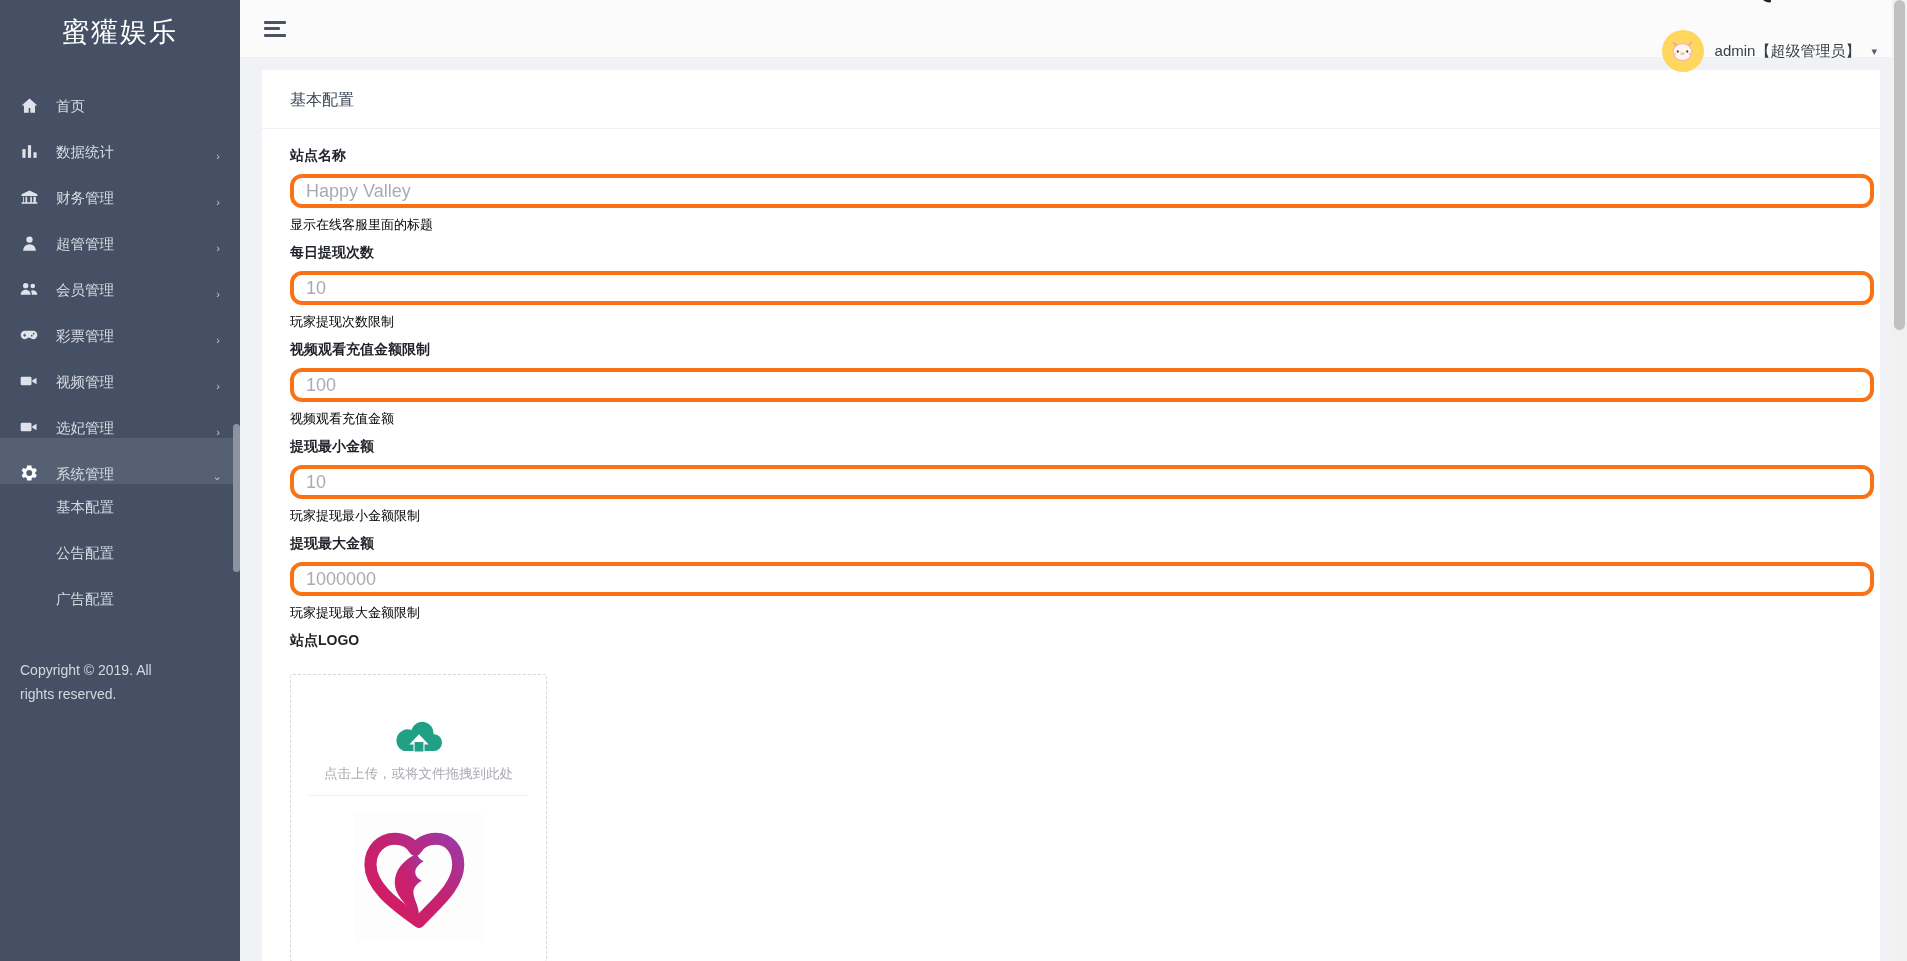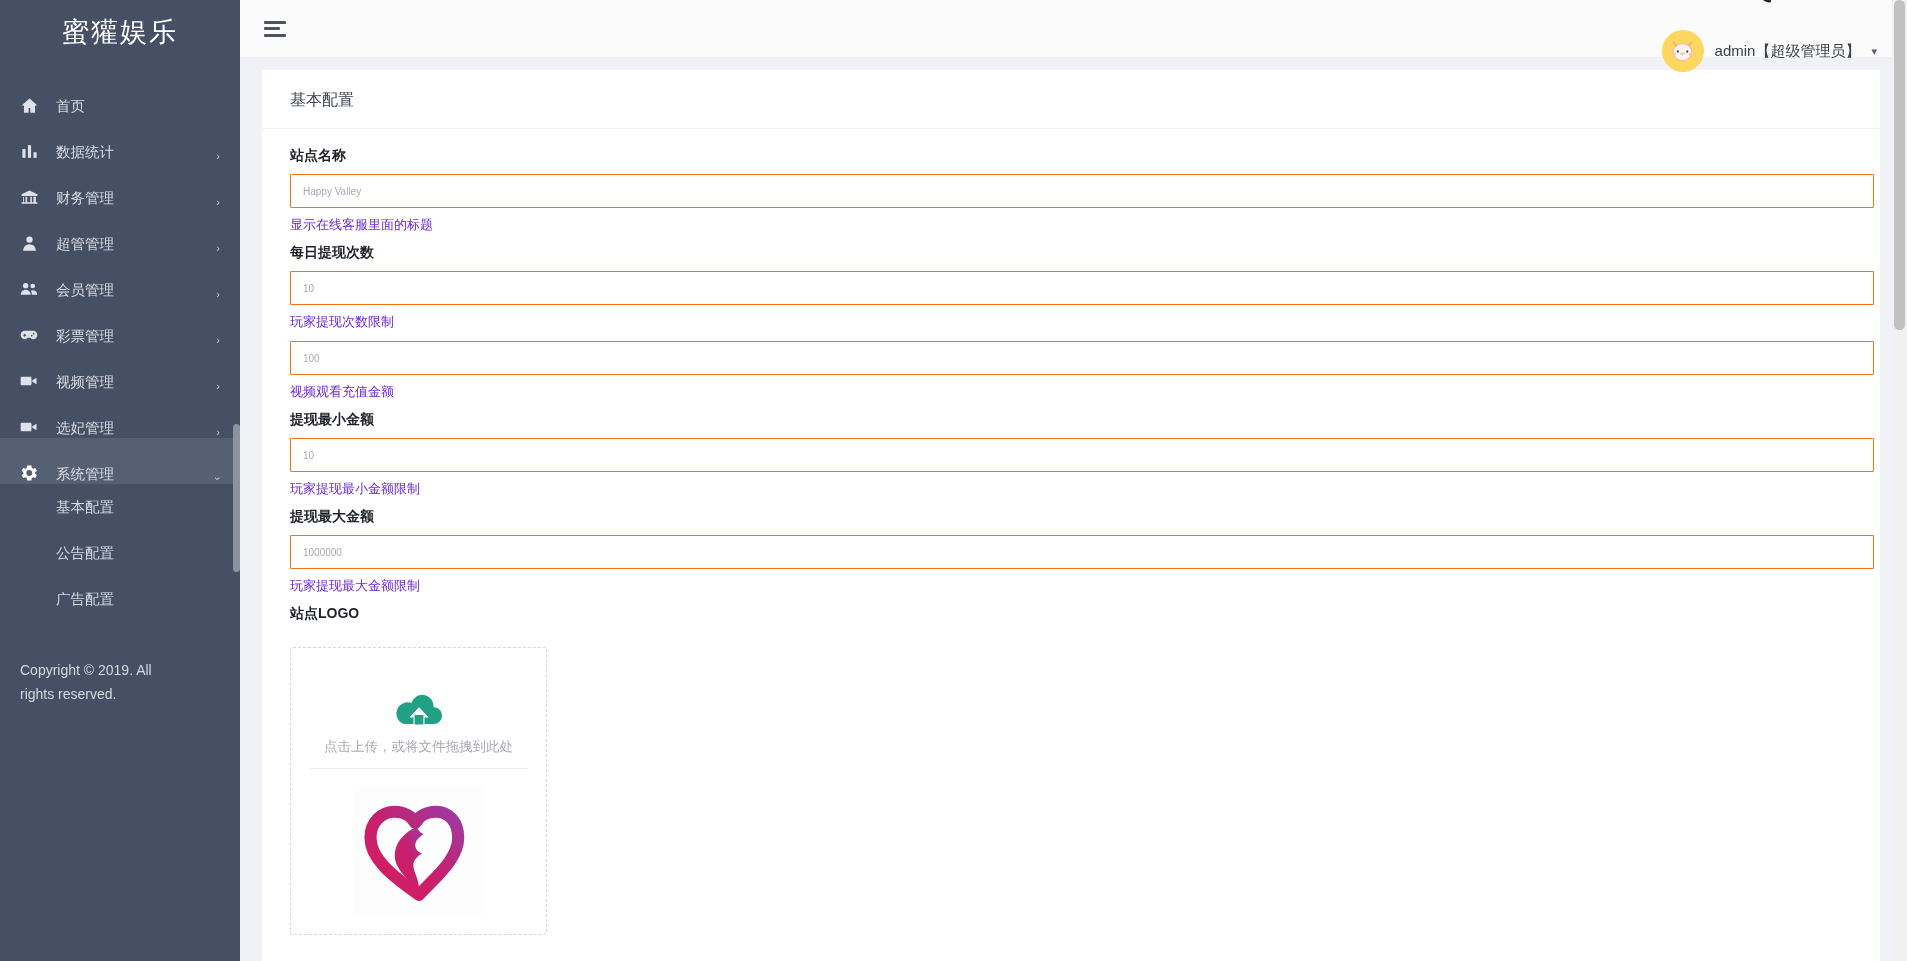--- a/index.html
+++ b/index.html
@@ -153,33 +153,33 @@
     font-size: 14px;
     font-weight: bold;
     color: #1f2329;
     margin-bottom: 9px;
     display: block;
   }
   .form-input {
     display: block;
     width: 1584px;
     height: 34px;
-    border: 1px solid #f97316;
-    border-radius: 1px;
+    border: 4px solid #f97316;
+    border-radius: 12px;
     padding: 0 12px;
-    font-size: 10px;
+    font-size: 18px;
     color: #a9abb1;
     background: #fff;
     outline: none;
     font-family: "Liberation Sans", "DejaVu Sans", sans-serif;
   }
   .form-input::placeholder { color: #a9abb1; }
   .form-help {
     font-size: 13px;
-    color: #6d28d9;
+    color: #000000;
     margin-top: 8px;
   }
 
   
   .upload-label { margin-bottom: 24px; }
   .upload-box {
     width: 257px;
     min-height: 288px;
     border: 1px dashed #d6d8db;
     border-radius: 3px;
@@ -375,20 +375,21 @@
             <div class="form-help">显示在线客服里面的标题</div>
           </div>
 
           <div class="form-group">
             <label class="form-label">每日提现次数</label>
             <input class="form-input" type="text" placeholder="10" style="">
             <div class="form-help">玩家提现次数限制</div>
           </div>
 
           <div class="form-group">
+            <label class="form-label">视频观看充值金额限制</label>
             <input class="form-input" type="text" placeholder="100" style="">
             <div class="form-help">视频观看充值金额</div>
           </div>
 
           <div class="form-group">
             <label class="form-label">提现最小金额</label>
             <input class="form-input" type="text" placeholder="10" style="">
             <div class="form-help">玩家提现最小金额限制</div>
           </div>
 

